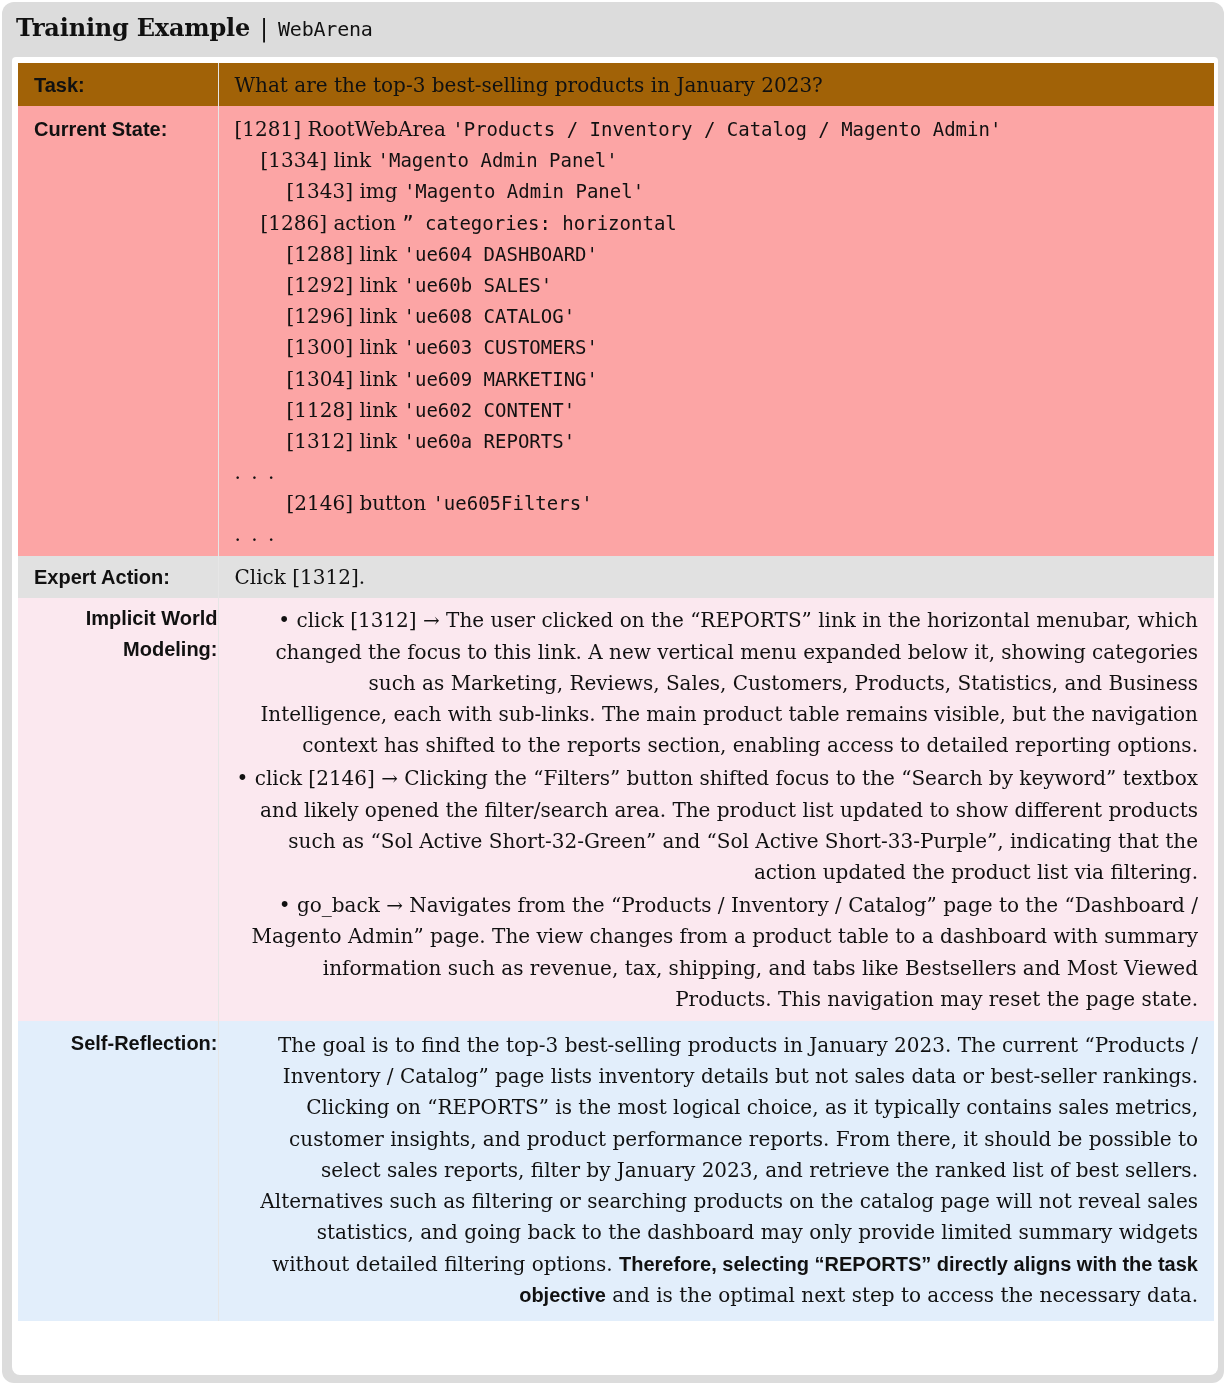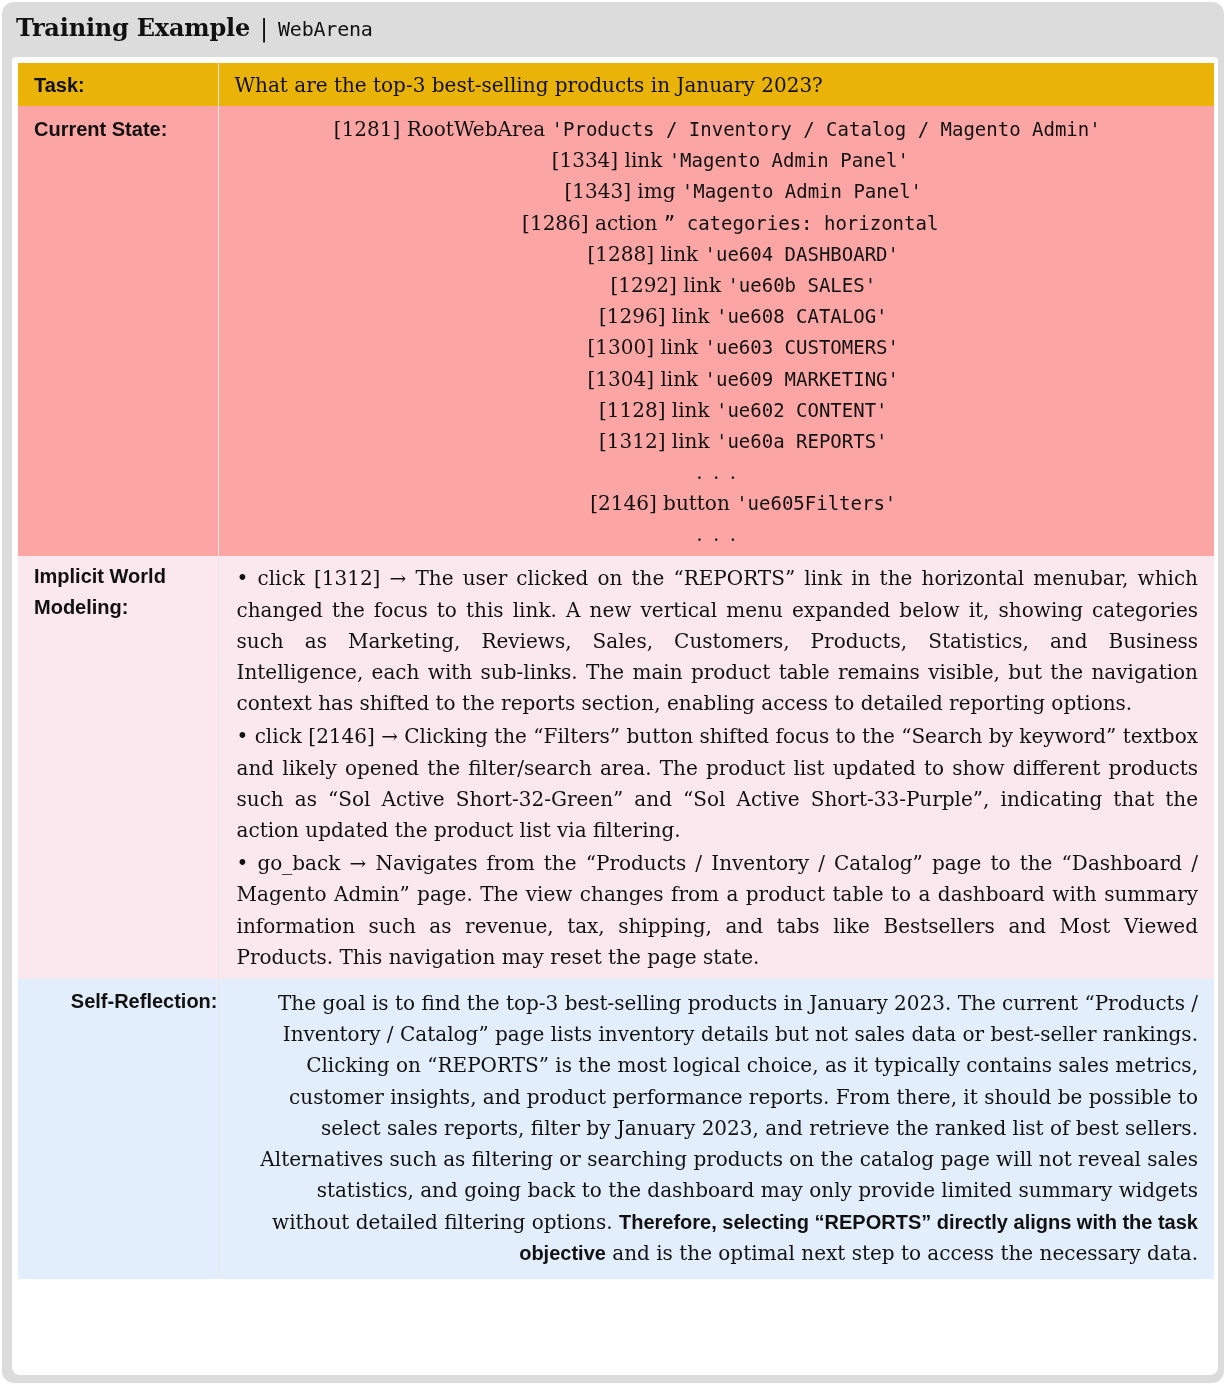--- a/index.html
+++ b/index.html
@@ -28,32 +28,32 @@
   td.label {
     width: 200px; padding: 0 0 0 16px !important; box-sizing: border-box;
     font-family: "Liberation Sans", sans-serif; font-weight: bold; font-size: 20px;
     color: #111; border-right: 1px solid #e6e6e6; line-height: 31px;
   }
   td.content {
     padding: 0 14px 0 16px !important; box-sizing: border-box;
     font-family: "DejaVu Serif", serif; font-size: 20px; color: #111;
     line-height: 31.2px; text-align: justify;
   }
-  tr.task td { background: #eab308; height: 43px; }
+  tr.task td { background: #a16207; height: 43px; }
   tr.task td.label, tr.task td.content { padding-top: 7px !important; }
   tr.state td { background: #fca5a5; }
   tr.state td.label, tr.state td.content { padding-top: 8px !important; padding-bottom: 6px !important; }
   tr.action td { background: #e1e1e1; height: 42px; }
   tr.action td.label, tr.action td.content { padding-top: 6px !important; }
   tr.world td { background: #fbe8ef; }
-  tr.world td.label, tr.world td.content { padding-top: 5px !important; padding-bottom: 4px !important; }
+  tr.world td.label, tr.world td.content { padding-top: 5px !important; padding-bottom: 4px !important; text-align: right; }
   tr.reflect td { background: #e2eefb; text-align: right; }
   tr.reflect td.label, tr.reflect td.content { padding-top: 7px !important; padding-bottom: 8px !important; }
 
-  .tree-line { white-space: nowrap; text-align: center; }
+  .tree-line { white-space: nowrap; text-align: left; }
   .tree-line .q { font-family: "DejaVu Sans Mono", monospace; font-size: 19px; }
   .tree-line.d0 { padding-left: 0; }
   .tree-line.d1 { padding-left: 26px; }
   .tree-line.d2 { padding-left: 52px; }
   .ellipsis { letter-spacing: 2px; line-height: 31px; }
   .para { margin: 2px; }
   .bold-sans { font-family: Liberation Sans, sans-serif; font-weight: bold; }
 </style>
 </head>
 <body>
@@ -84,20 +84,24 @@
               <div class="tree-line d2"><span>[1300]</span> <span>link</span> <span class="q">'ue603 CUSTOMERS'</span></div>
               <div class="tree-line d2"><span>[1304]</span> <span>link</span> <span class="q">'ue609 MARKETING'</span></div>
               <div class="tree-line d2"><span>[1128]</span> <span>link</span> <span class="q">'ue602 CONTENT'</span></div>
               <div class="tree-line d2"><span>[1312]</span> <span>link</span> <span class="q">'ue60a REPORTS'</span></div>
               <div class="tree-line d0 ellipsis">. . .</div>
               <div class="tree-line d2"><span>[2146]</span> <span>button</span> <span class="q">'ue605Filters'</span></div>
               <div class="tree-line d0 ellipsis">. . .</div>
             </td>
       </tr>
 
+      <tr class="action">
+        <td class="label">Expert Action:</td>
+        <td class="content">Click [1312].</td>
+      </tr>
 
       <tr class="world">
         <td class="label">
           <span>Implicit World Modeling:</span>
         </td>
         <td class="content">
           <p class="para">• click [1312] → The user clicked on the “REPORTS” link in the horizontal menubar, which changed the focus to this link. A new vertical menu expanded below it, showing categories such as Marketing, Reviews, Sales, Customers, Products, Statistics, and Business Intelligence, each with sub-links. The main product table remains visible, but the navigation context has shifted to the reports section, enabling access to detailed reporting options.</p>
           <p class="para">• click [2146] → Clicking the “Filters” button shifted focus to the “Search by keyword” textbox and likely opened the filter/search area. The product list updated to show different products such as “Sol Active Short-32-Green” and “Sol Active Short-33-Purple”, indicating that the action updated the product list via filtering.</p>
           <p class="para">• go_back → Navigates from the “Products / Inventory / Catalog” page to the “Dashboard / Magento Admin” page. The view changes from a product table to a dashboard with summary information such as revenue, tax, shipping, and tabs like Bestsellers and Most Viewed Products. This navigation may reset the page state.</p>
         </td>

